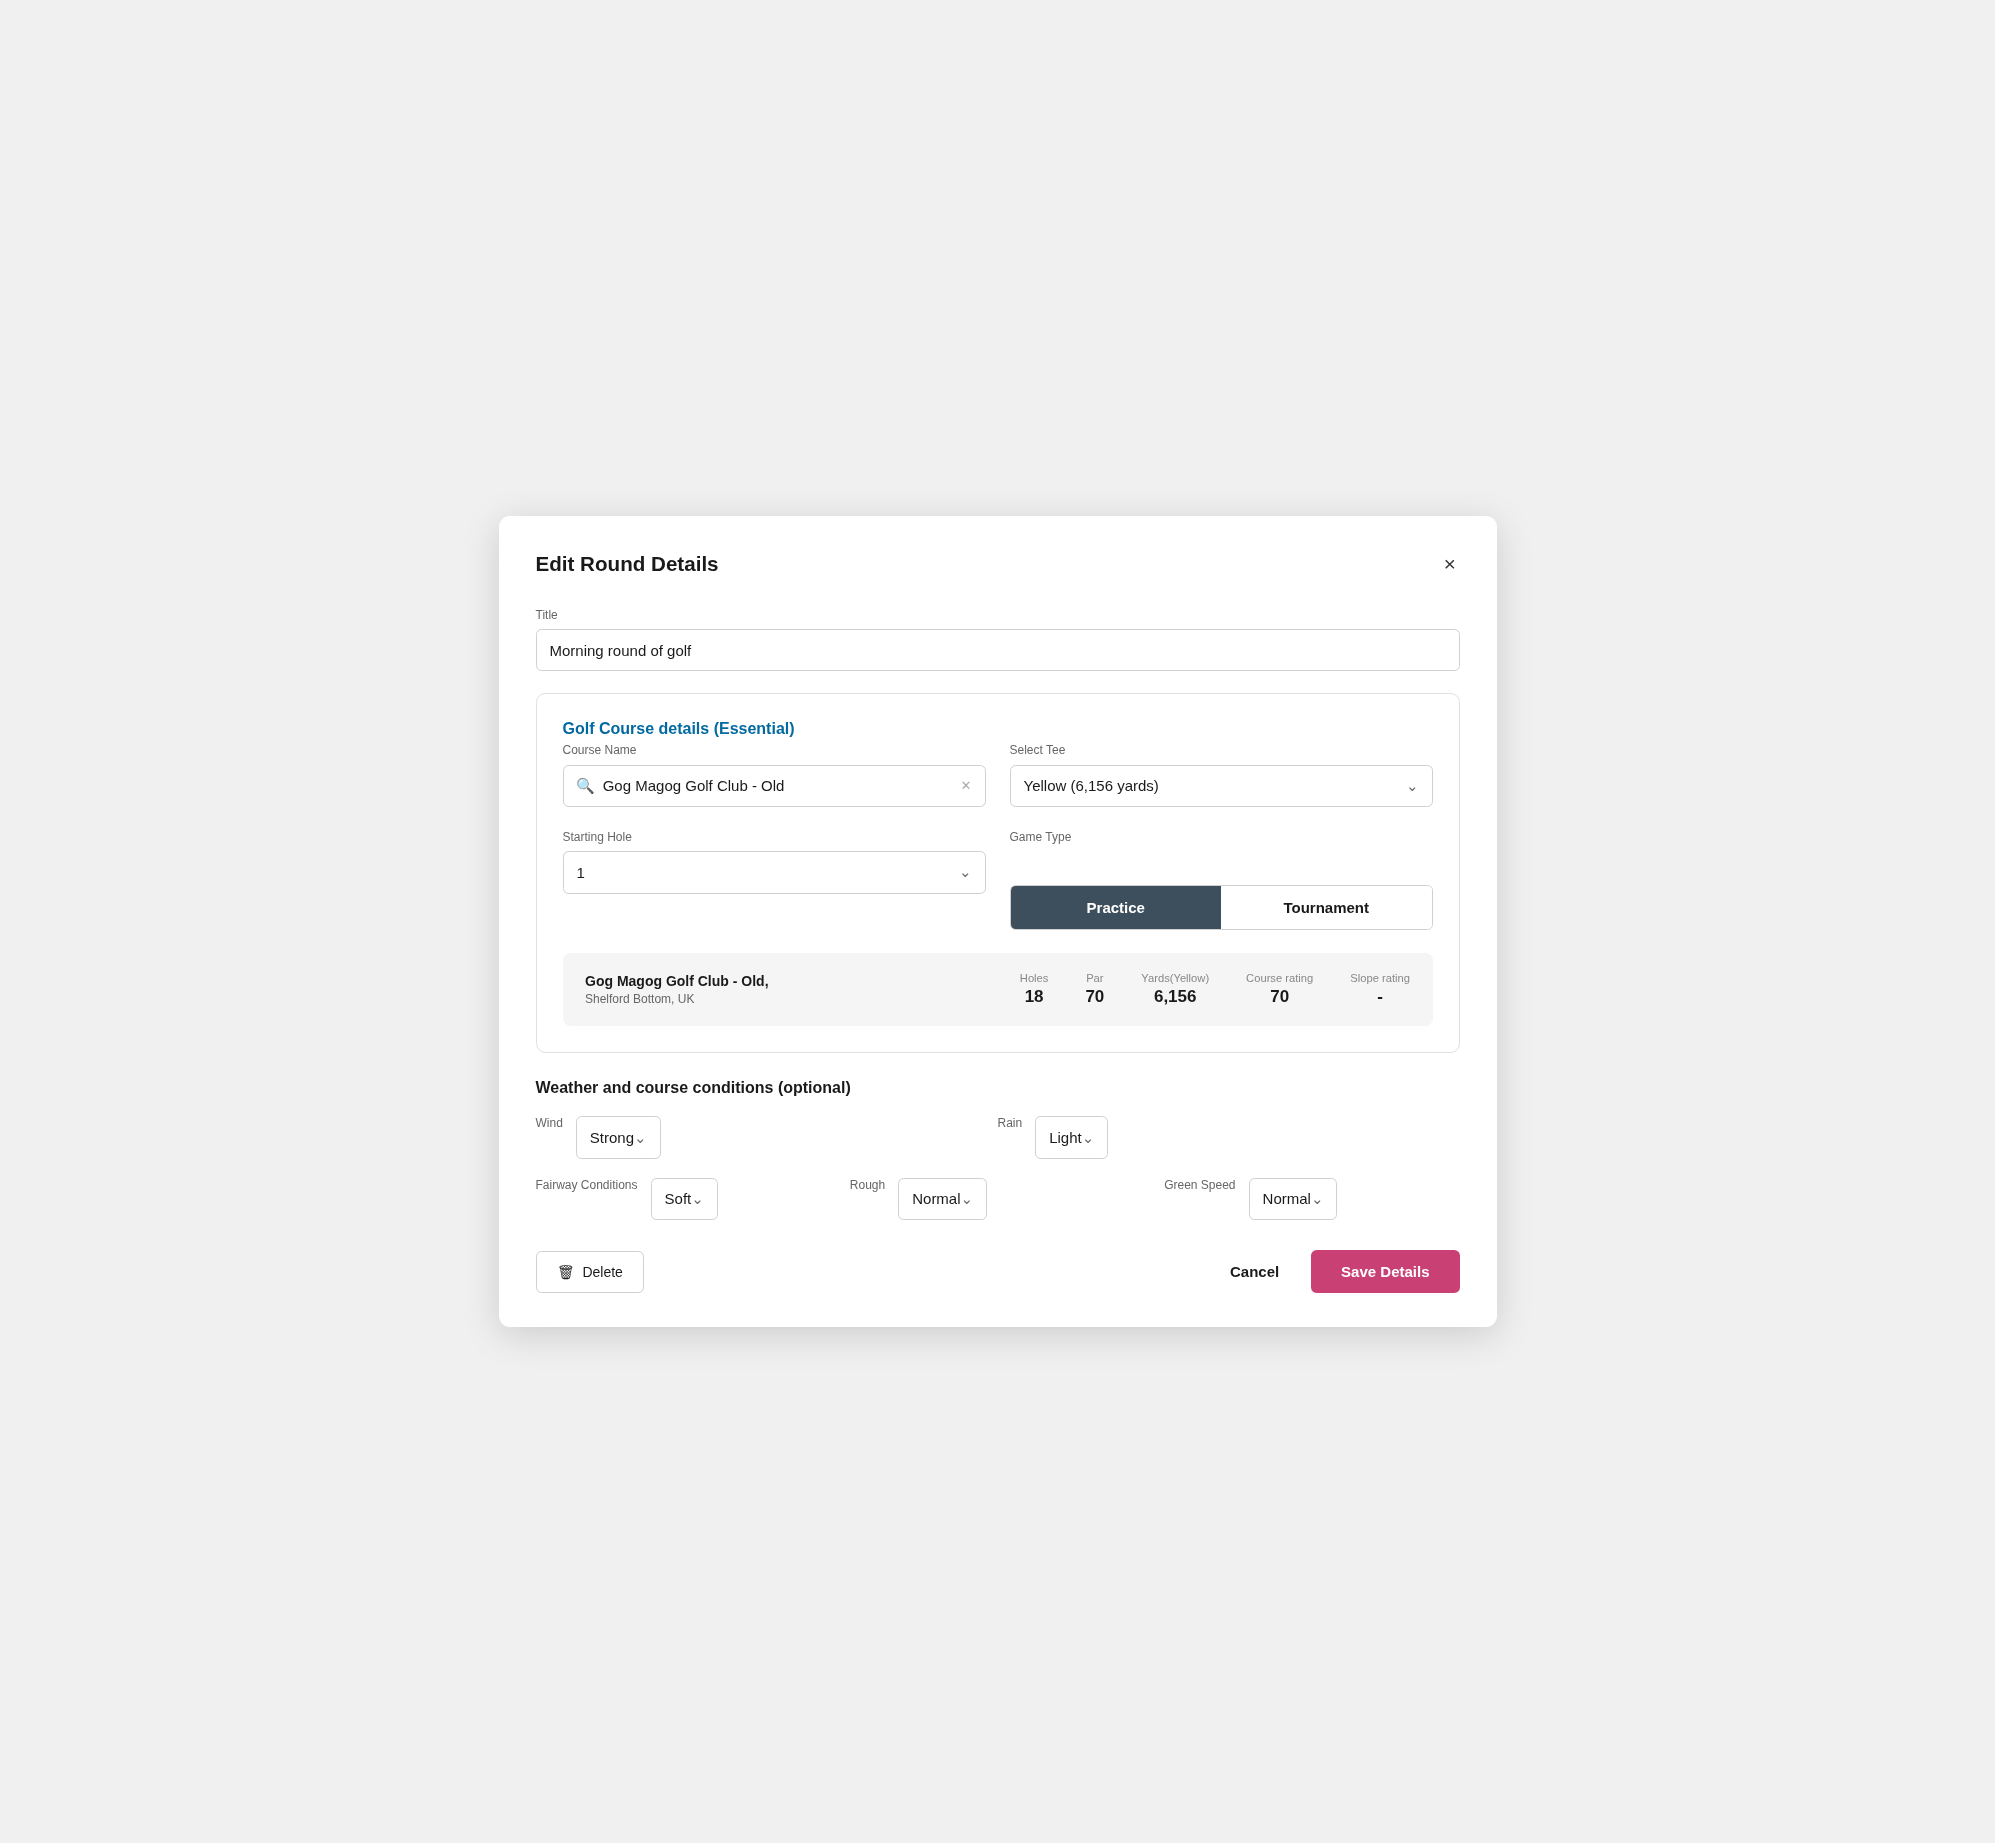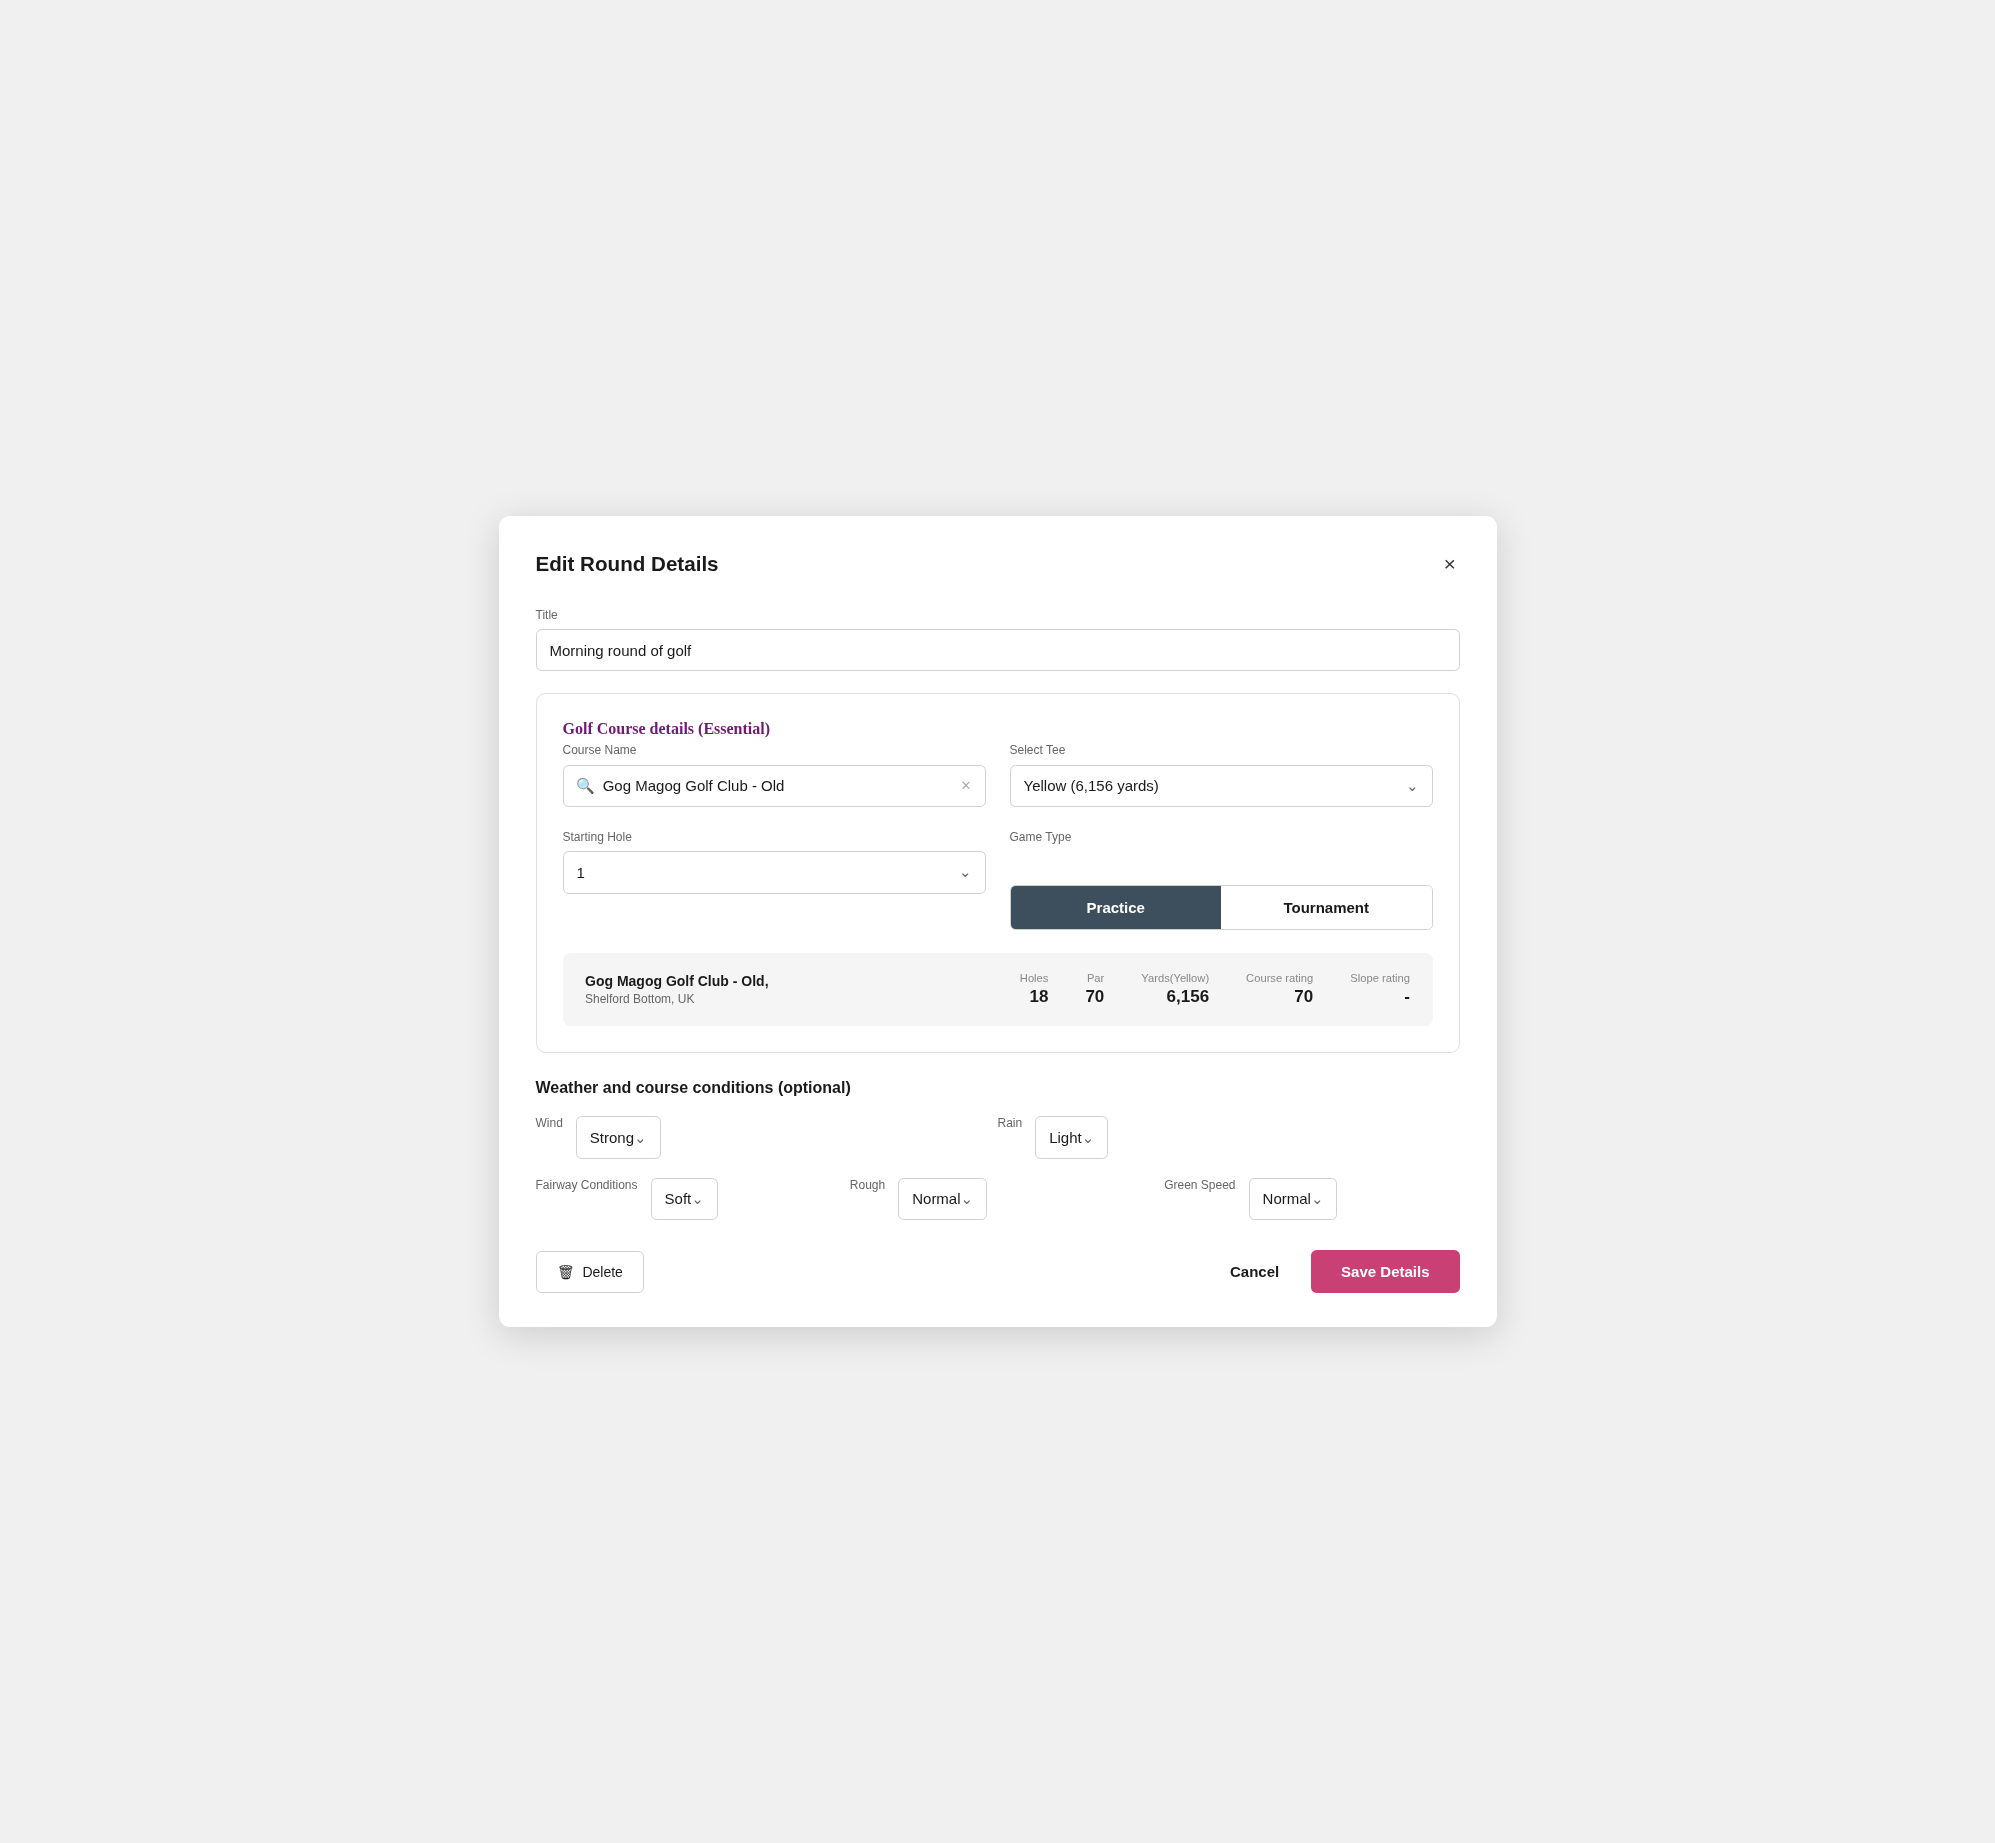--- a/index.html
+++ b/index.html
@@ -104,23 +104,22 @@
     }
     .section-box {
       border: 1.4px solid #e0e0e0;
       border-radius: 9.4px;
       padding: 26px;
       margin-bottom: 26px;
     }
     .section-title {
       font-size: 16px;
       font-weight: 700;
-      color: #701a75;
+      color: #0369a1;
       margin-bottom: 5px;
-      font-family: Liberation Serif, serif;
     }
     .course-search-wrap {
       display: flex;
       align-items: center;
       border: 1.4px solid #d0d0d0;
       border-radius: 5.6px;
       padding: 11.2px 13px;
       background: #fff;
       gap: 7.5px;
     }
@@ -190,21 +189,21 @@
       margin-top: 2.8px;
     }
     .course-info-stats {
       display: flex;
       gap: 37px;
       margin-left: auto;
     }
     .stat-item {
       display: flex;
       flex-direction: column;
-      align-items: flex-end;
+      align-items: center;
     }
     .stat-label {
       font-size: 11.2px;
       color: #888;
       margin-bottom: 3.7px;
     }
     .stat-value {
       font-size: 17px;
       font-weight: 700;
       color: #1a1a1a;

